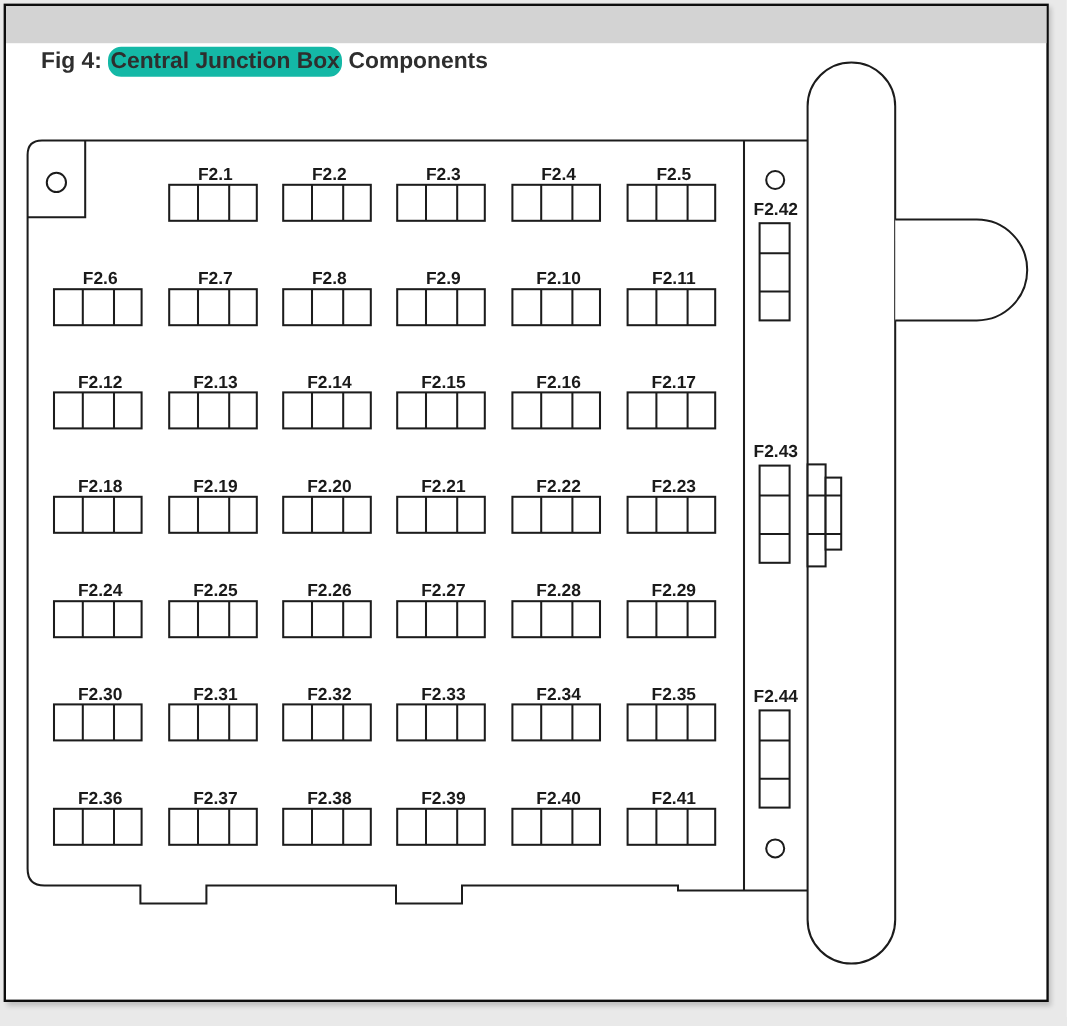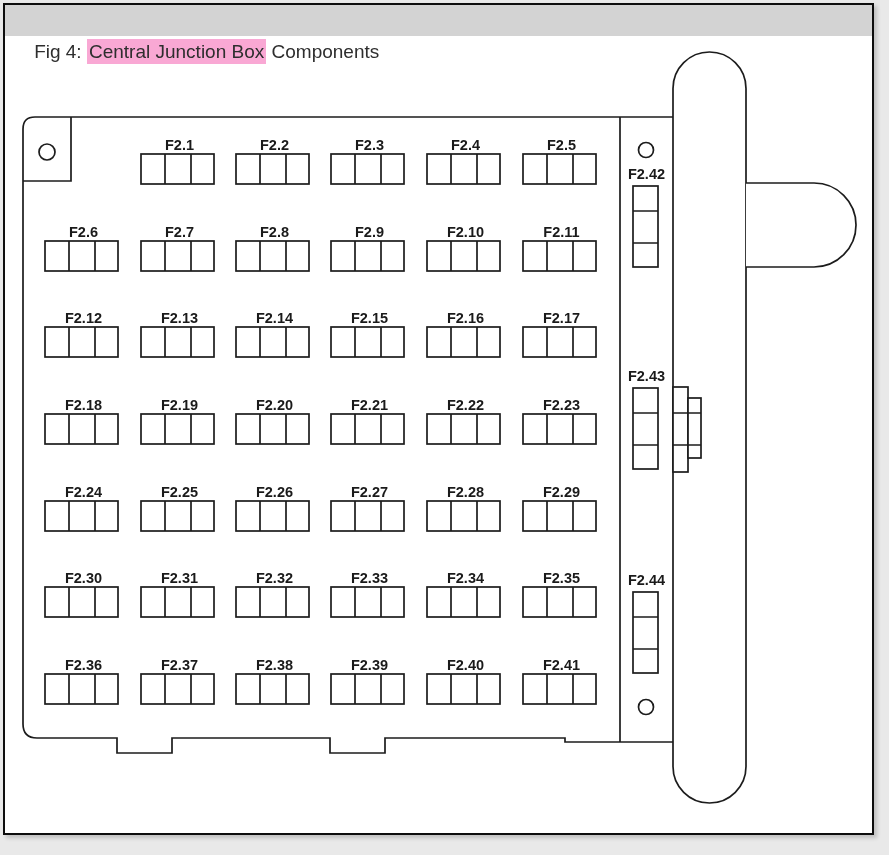--- a/index.html
+++ b/index.html
@@ -12,34 +12,34 @@
     position:absolute;left:3px;top:3px;width:871px;height:832px;
     box-sizing:border-box;border:2.5px solid #0d0d0d;background:#ffffff;
     box-shadow:3px 3px 4px rgba(0,0,0,0.18);
   }
   .titlebar{
     position:absolute;left:0;top:0;right:0;height:31px;
     background:#d3d3d3;
     font-size:19px;line-height:31px;color:#2e2e2e;
     padding-left:8px;white-space:pre;
   }
-  .titlebar span{white-space:pre;}
+  .titlebar span{white-space:pre;font-weight:bold;}
   .hl{padding:2px 2px;}
   svg.diagram{position:absolute;left:0;top:31px;}
   svg.diagram text{
     font-family:"Liberation Sans",sans-serif;
     font-weight:700;font-size:14.5px;fill:#1a1a1a;text-anchor:middle;
   }
 </style>
 </head>
 <body>
 
 <div class="panel">
   <div class="titlebar" style="background: rgb(211, 211, 211); color: rgb(46, 46, 46);">
-    <span>Fig 4: </span><span class="hl" style="background: #f9a8d4;">Central Junction Box</span><span> Components</span>
+    <span>Fig 4: </span><span class="hl" style="background: #14b8a6; border-radius: 11px;">Central Junction Box</span><span> Components</span>
   </div>
   <svg class="diagram" width="866" height="796" viewBox="5 36 866 796" xmlns="http://www.w3.org/2000/svg">
       <path fill="none" stroke="#1c1c1c" stroke-width="1.7" d="M 673 117 L 35 117 Q 23 117 23 129 L 23 724 Q 23 738 37 738 L 117 738 L 117 753 L 172 753 L 172 738 L 330 738 L 330 753 L 385 753 L 385 738 L 565 738 L 565 742 L 673 742"></path>
       <path fill="none" stroke="#1c1c1c" stroke-width="1.7" d="M 620 117 L 620 742"></path>
       <path fill="none" stroke="#1c1c1c" stroke-width="1.7" d="M 71 117 L 71 181 L 23 181"></path>
       <circle fill="none" stroke="#1c1c1c" stroke-width="1.7" cx="47" cy="152" r="8"></circle>
       <g>
         <rect fill="none" stroke="#1c1c1c" stroke-width="1.7" x="141" y="154" width="73" height="30"></rect>
         <path fill="none" stroke="#1c1c1c" stroke-width="1.7" d="M 165 154 L 165 184 M 191 154 L 191 184"></path>
         <text x="179.5" y="150">F2.1</text>

